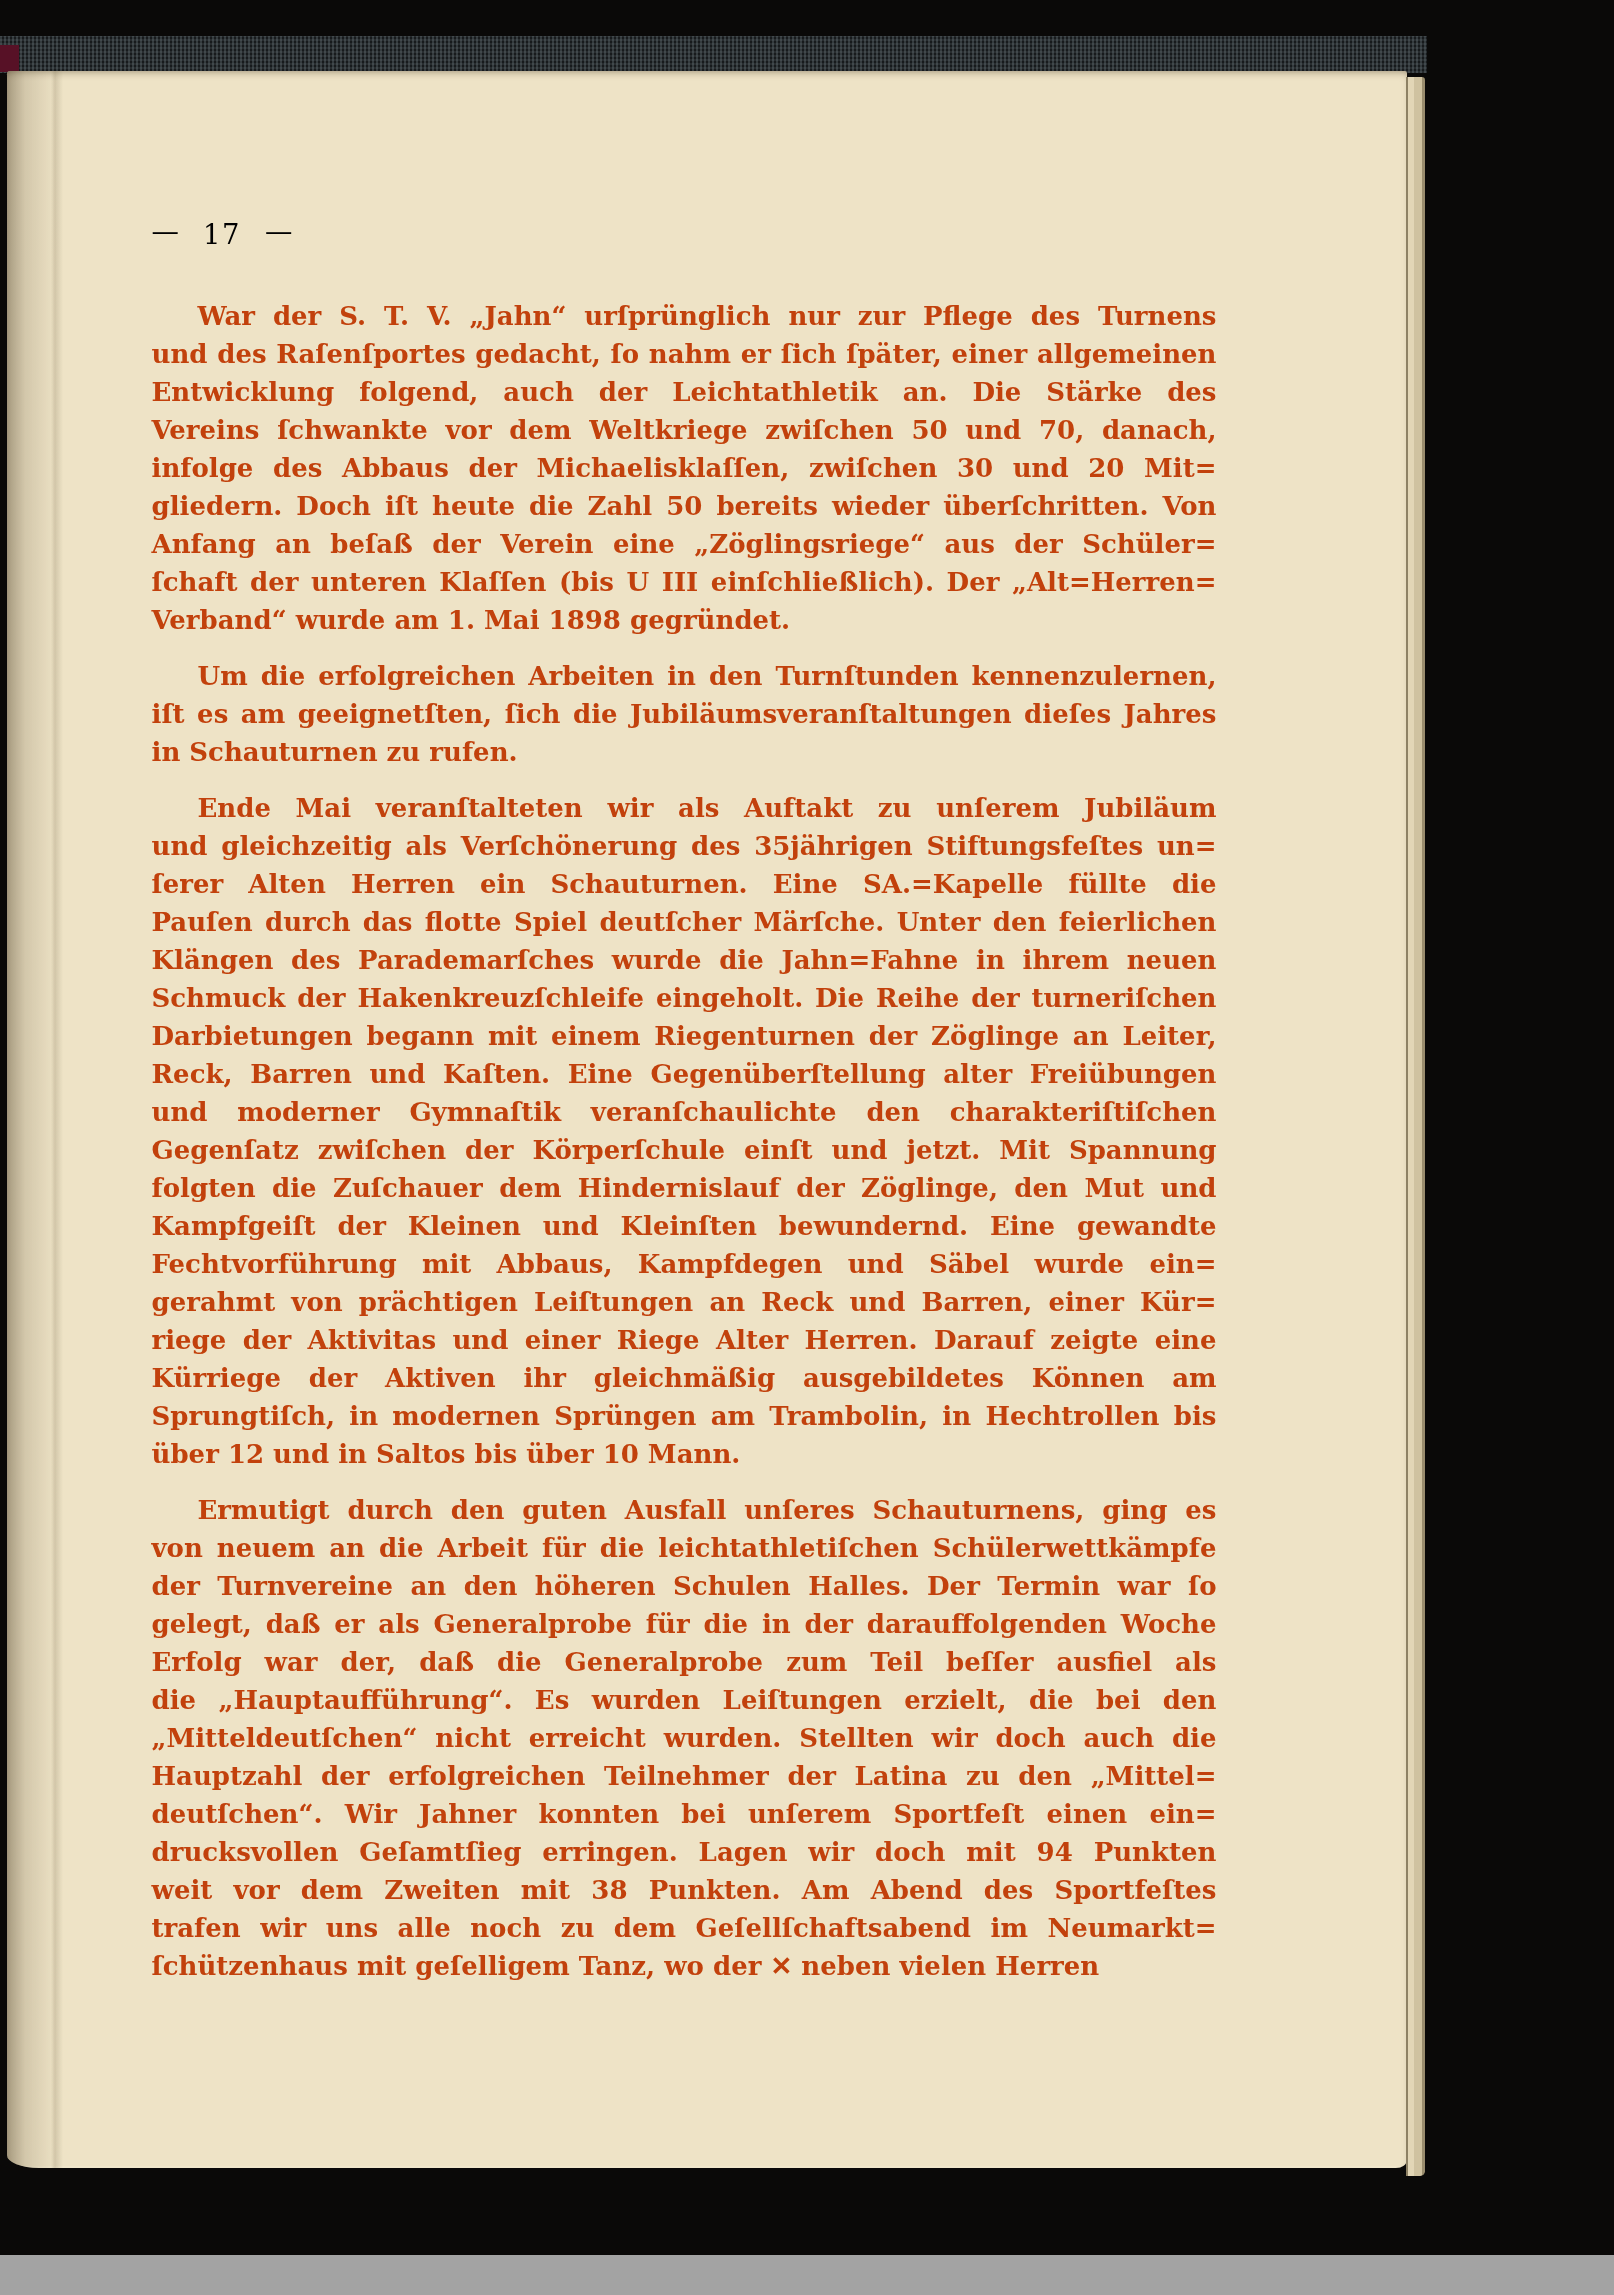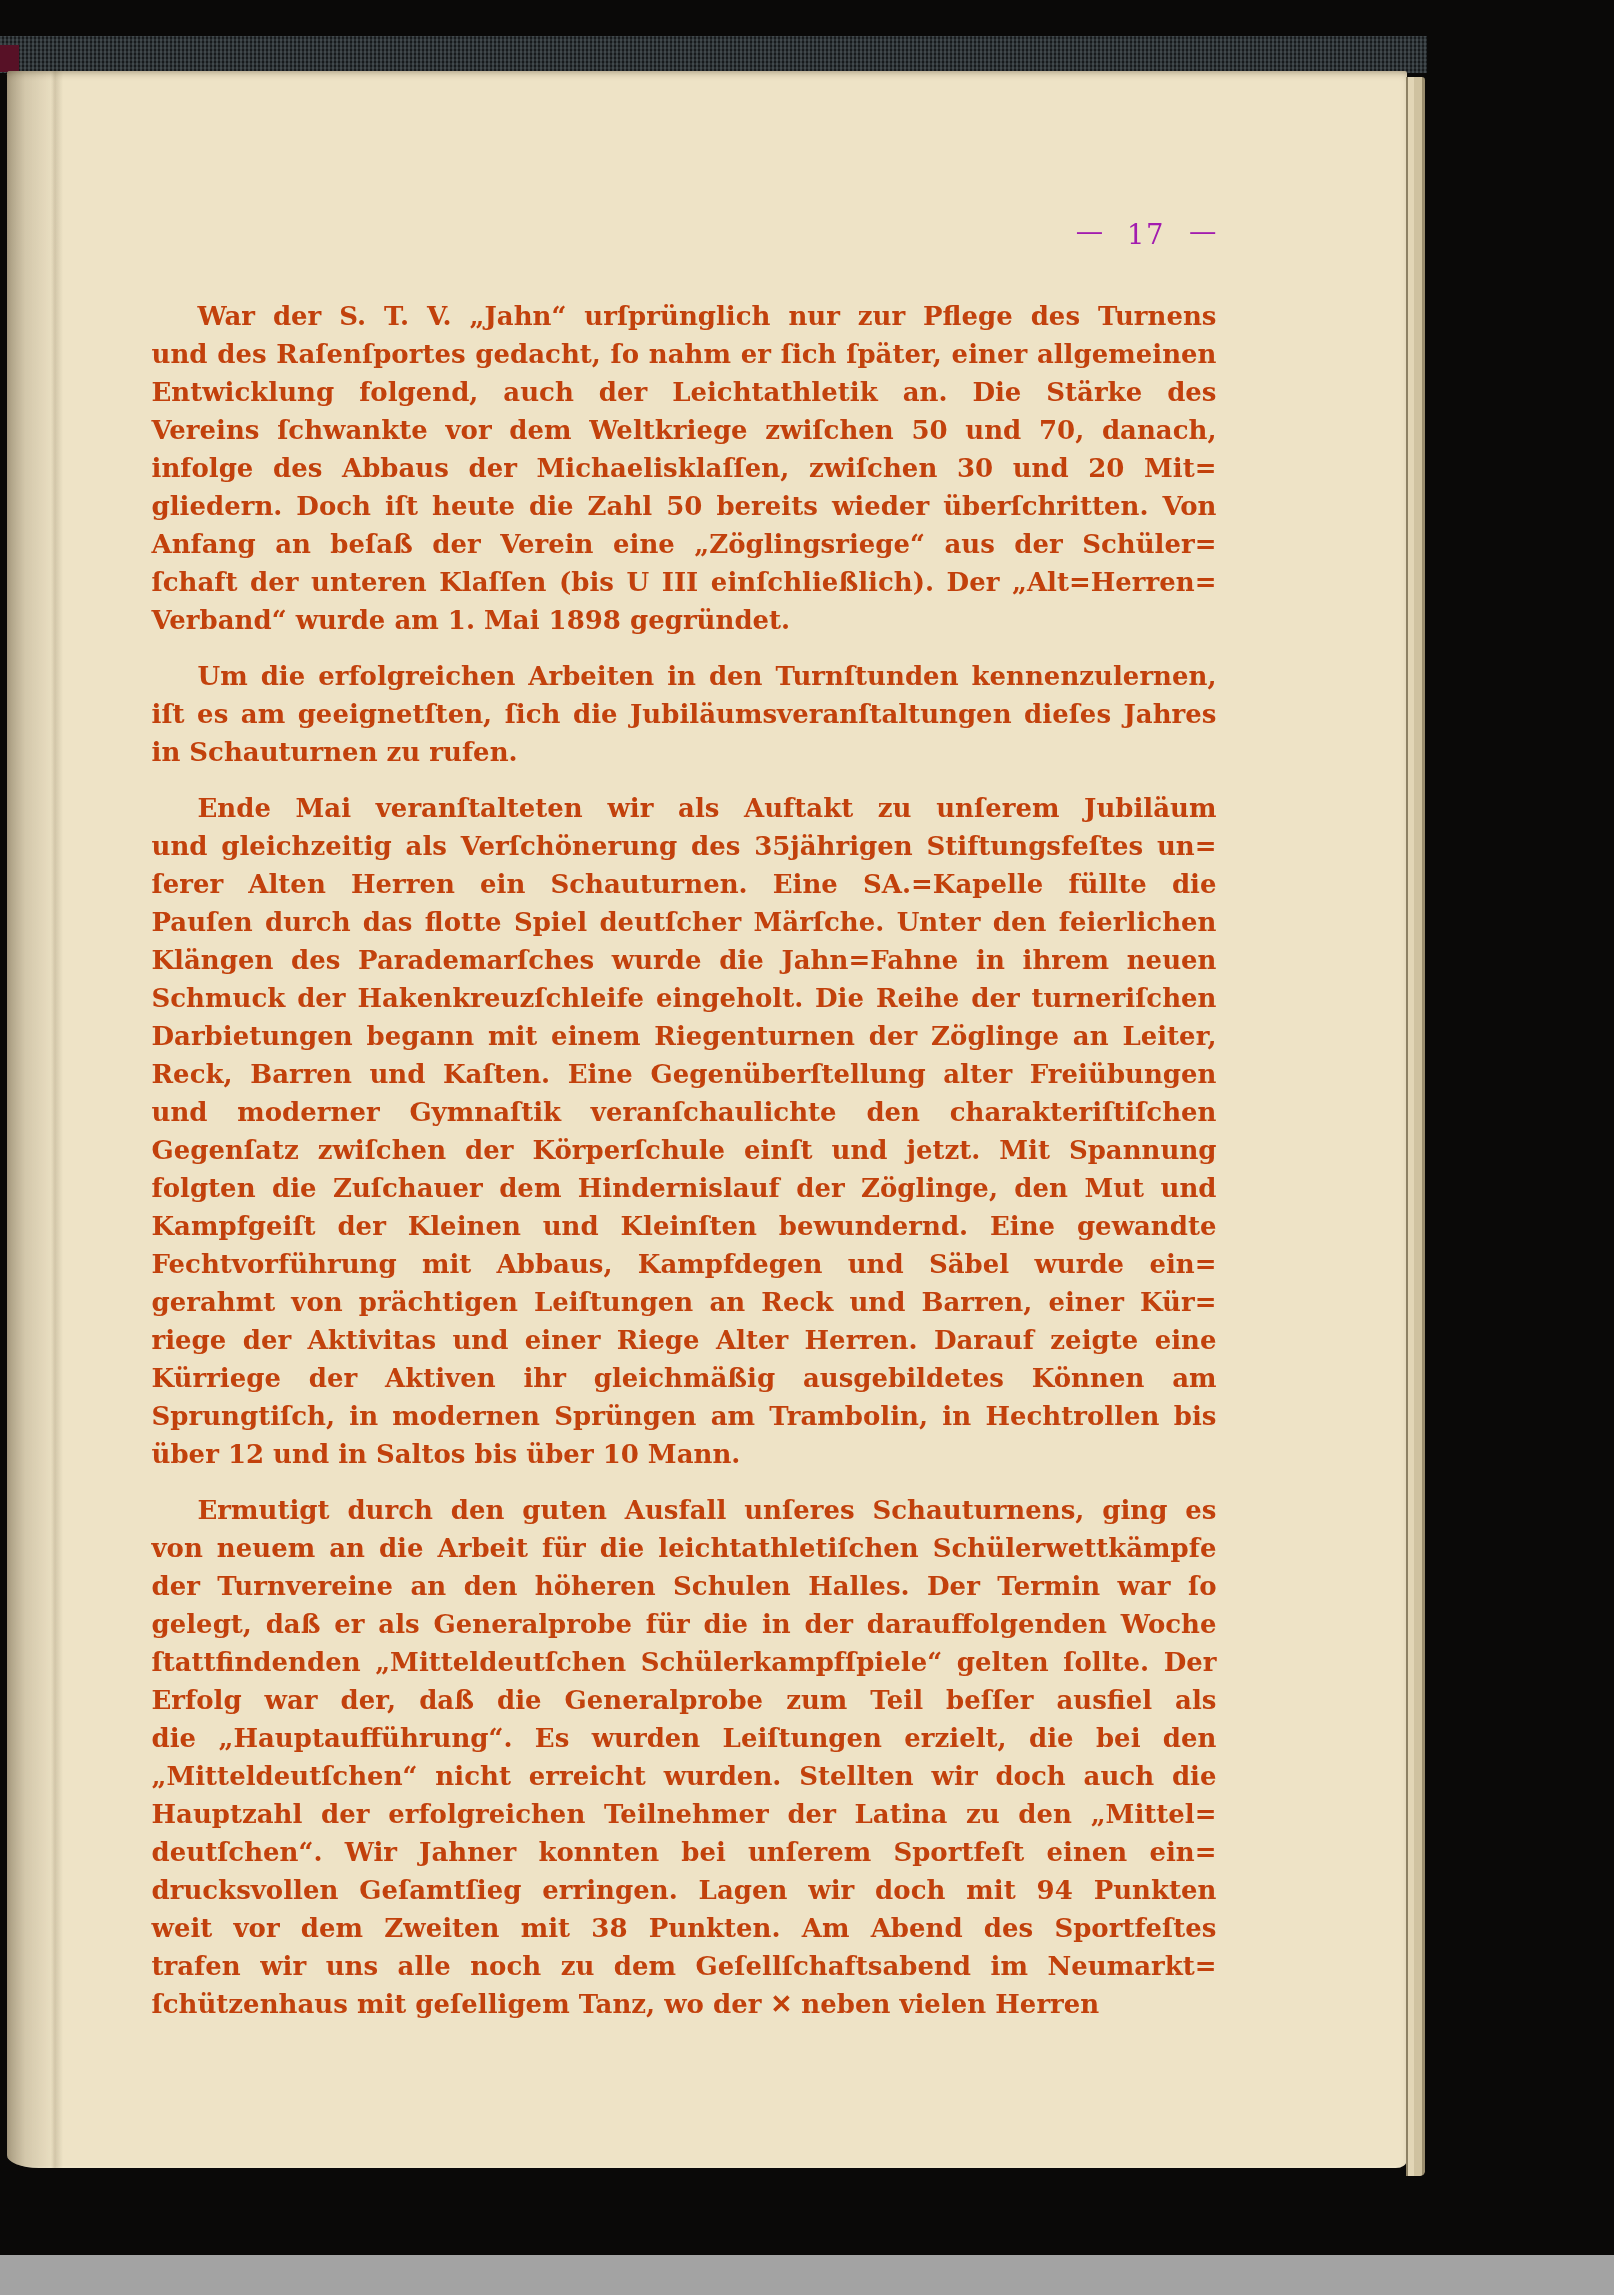--- a/index.html
+++ b/index.html
@@ -36,21 +36,21 @@
       linear-gradient(0deg, rgba(245,238,215,0.35) 0 1.6px, rgba(0,0,0,0) 1.6px);
   }
   .page-under { 
     position:absolute; left:1406px; top:77px; width:19.4px; height:2099px;
     background:linear-gradient(90deg, #8d8164 0 1.6px, #e2d6b6 1.6px 8px, #cfc2a0 8px 16px, #9a8d6e 16px);
     border-radius:0 3.2px 4.8px 0;
   }
   
   .page-header {
     position:absolute; left:145px; top:148px; width:1065px;
-    text-align:right; color:#a21caf; font-size:27.4px; font-weight:500;
+    text-align:left; color:#000000; font-size:27.4px; font-weight:500;
   }
   .page-header .num { margin:0 24px; letter-spacing:1.6px; }
   .page-header .dash { position:relative; top:-3.2px; }
   
   .text-block {
     position:absolute; left:145px; top:226px; width:1065px;
     color:#c2410c; font-size:26px; line-height:38px; font-weight:bold;
   }
   .paragraph + .paragraph { margin-top:18px; }
   .line { text-align:justify; text-align-last:justify; white-space:normal; }
@@ -109,21 +109,20 @@
           <div class="line">riege der Aktivitas und einer Riege Alter Herren.  Darauf zeigte eine</div>
           <div class="line">Kürriege der Aktiven ihr gleichmäßig ausgebildetes Können am</div>
           <div class="line">Sprungtiſch, in modernen Sprüngen am Trambolin, in Hechtrollen bis</div>
           <div class="line last">über 12 und in Saltos bis über 10 Mann.</div>
         </div>
         <div class="paragraph">
           <div class="line first">Ermutigt durch den guten Ausfall unſeres Schauturnens, ging es</div>
           <div class="line">von neuem an die Arbeit für die leichtathletiſchen Schülerwettkämpfe</div>
           <div class="line">der Turnvereine an den höheren Schulen Halles.  Der Termin war ſo</div>
           <div class="line">gelegt, daß er als Generalprobe für die in der darauffolgenden Woche</div>
-          <div class="line">ſtattfindenden „Mitteldeutſchen Schülerkampfſpiele“ gelten ſollte.  Der</div>
           <div class="line">Erfolg war der, daß die Generalprobe zum Teil beſſer ausfiel als</div>
           <div class="line">die „Hauptaufführung“.  Es wurden Leiſtungen erzielt, die bei den</div>
           <div class="line">„Mitteldeutſchen“ nicht erreicht wurden.  Stellten wir doch auch die</div>
           <div class="line">Hauptzahl der erfolgreichen Teilnehmer der Latina zu den „Mittel=</div>
           <div class="line">deutſchen“.  Wir Jahner konnten bei unſerem Sportfeſt einen ein=</div>
           <div class="line">drucksvollen Geſamtſieg erringen.  Lagen wir doch mit 94 Punkten</div>
           <div class="line">weit vor dem Zweiten mit 38 Punkten.  Am Abend des Sportfeſtes</div>
           <div class="line">trafen wir uns alle noch zu dem Geſellſchaftsabend im Neumarkt=</div>
           <div class="line last">ſchützenhaus mit geſelligem Tanz, wo der ✕ neben vielen Herren</div>
         </div>

